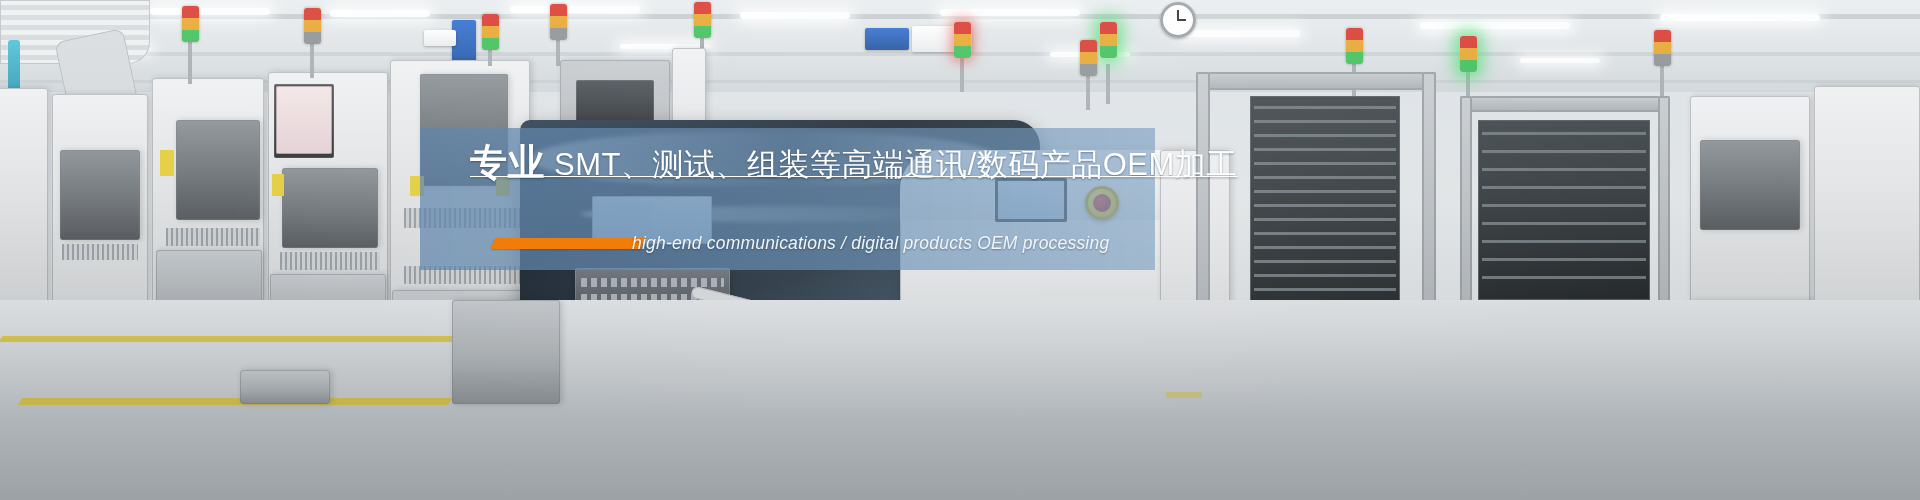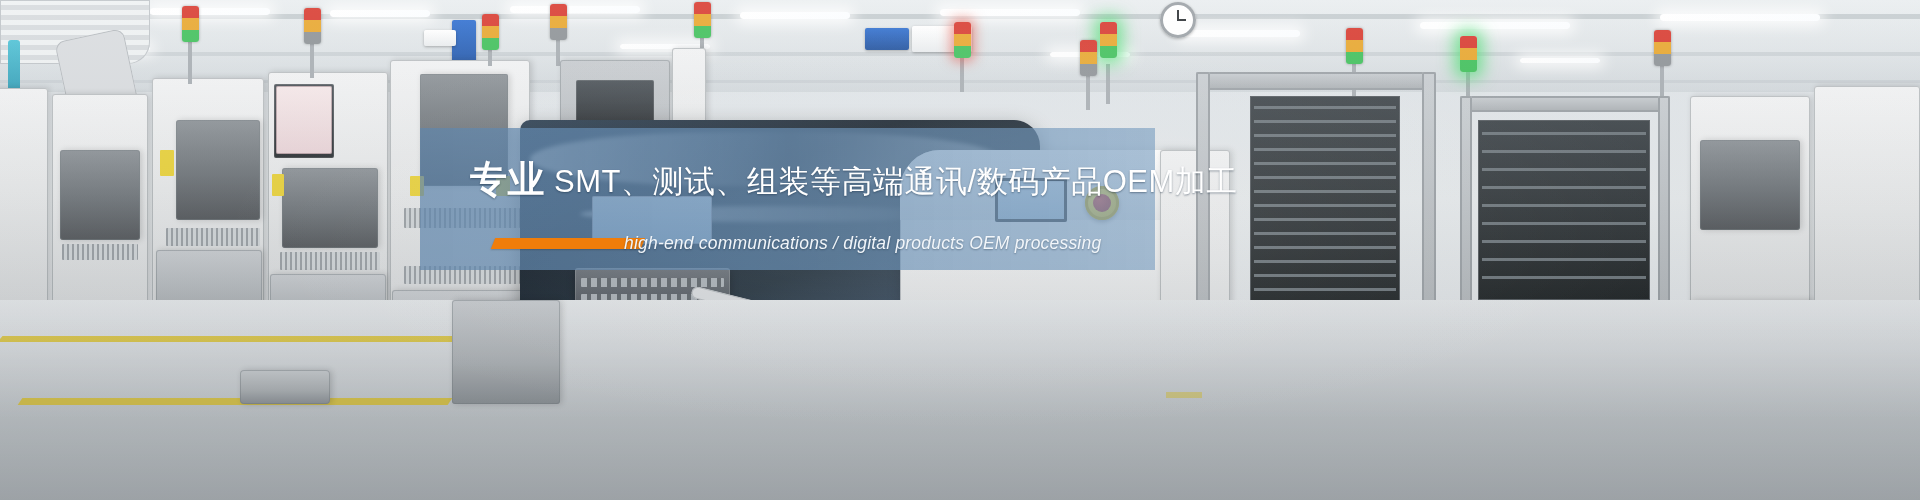--- a/index.html
+++ b/index.html
@@ -128,31 +128,31 @@
   
   .haze { position:absolute; inset:0; pointer-events:none;
     background:radial-gradient(ellipse at 50% 45%, rgba(255,255,255,.10) 0%, rgba(255,255,255,0) 55%),
                linear-gradient(180deg, rgba(255,255,255,.12), rgba(0,0,0,.05) 70%, rgba(0,0,0,.12)); }
 
   
   .overlay { position:absolute; left:420px; top:128px; width:735px; height:142px;
     background:linear-gradient(90deg, rgba(96,134,172,.72) 0%, rgba(104,142,179,.70) 45%, rgba(120,157,192,.62) 100%);
     backdrop-filter:blur(.5px); }
 
-  .headline { position:absolute; left:50px; top:33px; white-space:nowrap;
+  .headline { position:absolute; left:50px; top:16px; white-space:nowrap;
     color:#ffffff; line-height:1; letter-spacing:.5px;
-    text-shadow:0 1px 2px rgba(20,40,60,.45); }
+    text-shadow:0 1px 2px rgba(20,40,60,.45);text-decoration:underline; }
   .headline .hl-strong { font-size:37px; font-weight:700; font-family:"Liberation Sans", sans-serif; }
   .headline .hl-rest { font-size:31px; font-weight:400; font-family:"Liberation Sans", sans-serif; }
 
   .sub { position:absolute; color:#f2f6fa; font-style:italic; font-size:17.5px;
     font-family:"Liberation Sans", sans-serif; letter-spacing:.2px; white-space:nowrap;
     text-shadow:0 1px 2px rgba(20,40,60,.4); }
   .sub-1 { left:76px; top:78px; }
-  .sub-2 { left:204px; top:105px; }
+  .sub-2 { left:212px; top:105px; }
 
   .orangebar { position:absolute; left:73px; top:110px; width:150px; height:11px;
     background:#f07d0a; transform:skewX(-22deg);
     box-shadow:0 1px 2px rgba(0,0,0,.2); }
 </style>
 </head>
 <body>
 
 <div id="stage">
 

